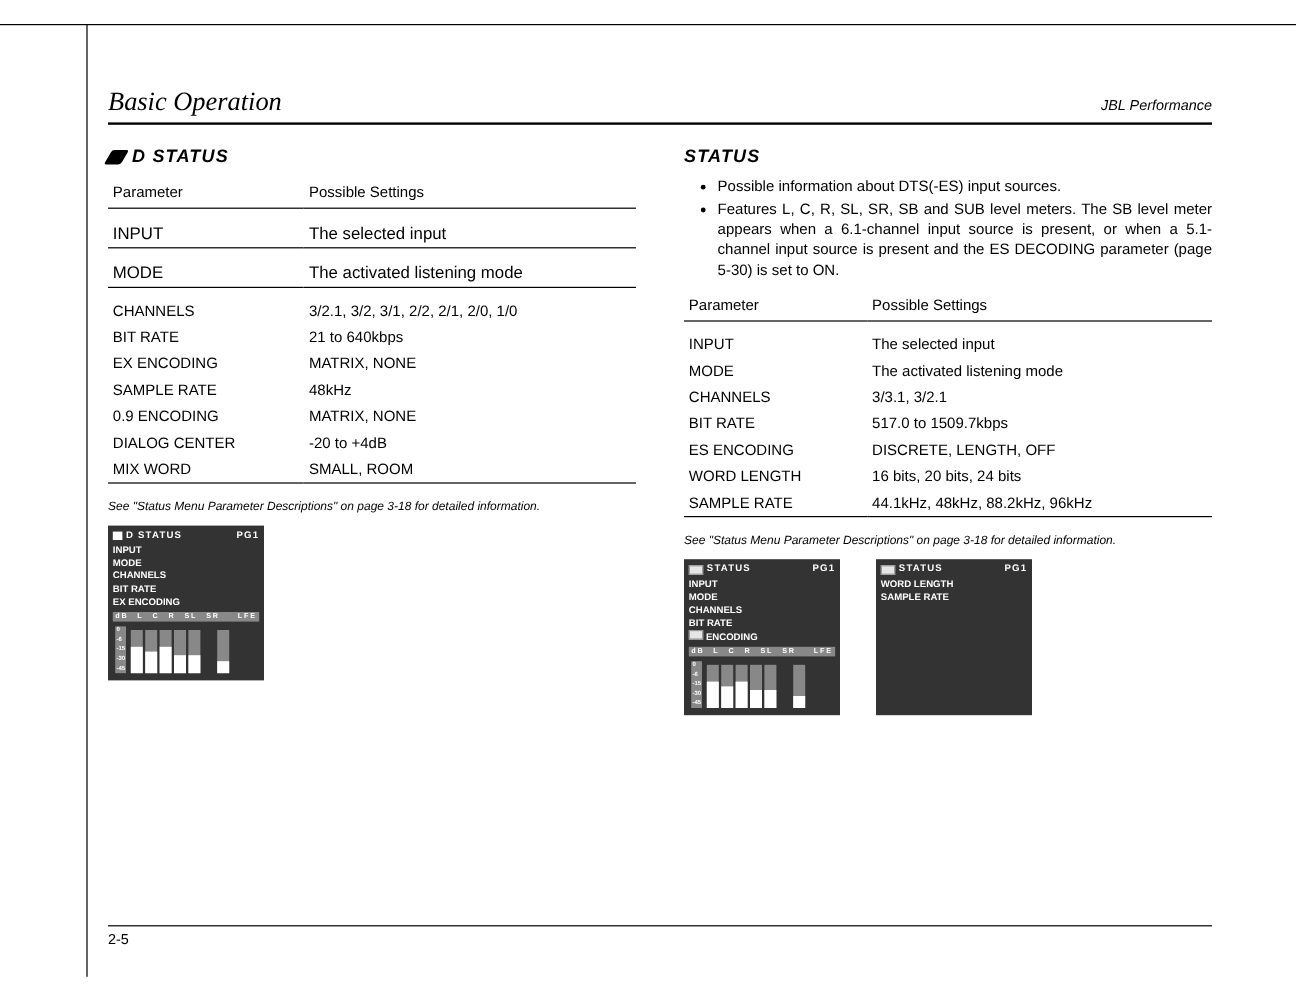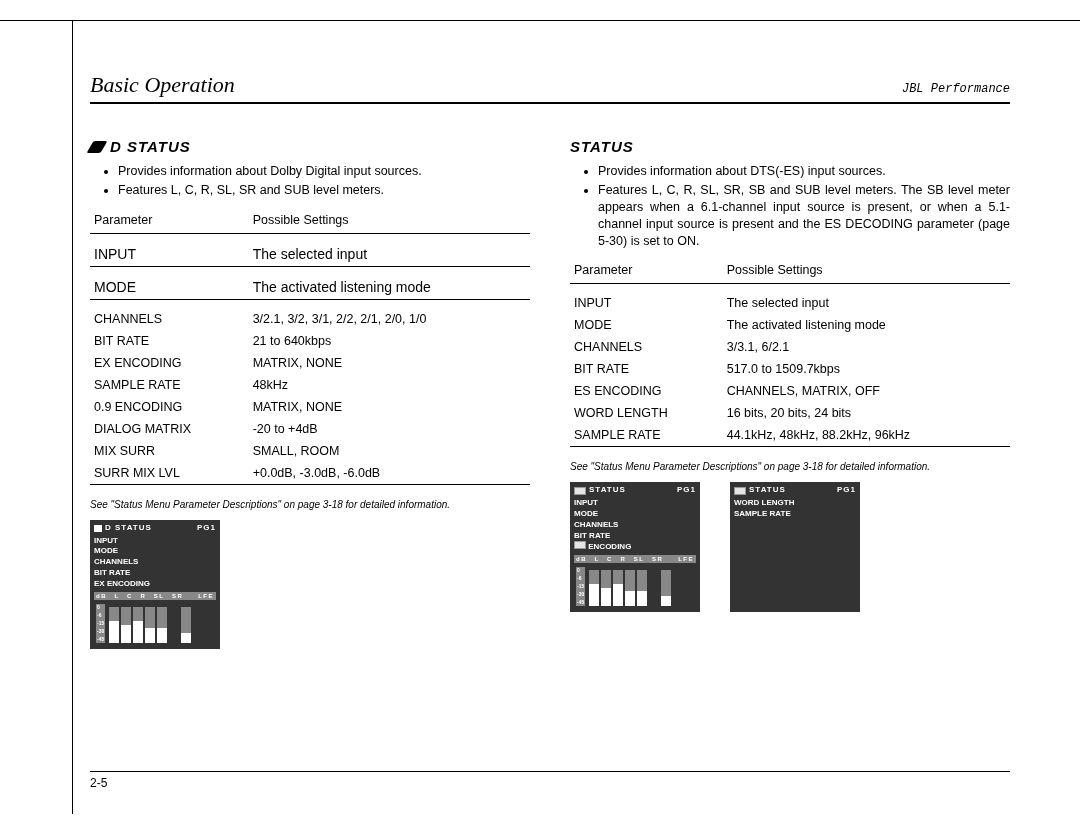--- a/index.html
+++ b/index.html
@@ -23,31 +23,31 @@
     top: 20px; left: 0; right: 0;
     height: 1px;
     background: #000;
   }
   .header-row {
     display: flex;
     justify-content: space-between;
     align-items: baseline;
     border-bottom: 2px solid #000;
     padding-bottom: 4px;
-    margin-bottom: 34px;
+    margin-bottom: 18px;
   }
   .header-left {
     font-style: italic;
     font-size: 22px;
     font-family: Georgia, "Times New Roman", serif;
   }
   .header-right {
     font-style: italic;
     font-size: 12px;
-    font-family: Liberation Mono, monospace;
+    font-family: Liberation Sans, sans-serif;
   }
   .columns {
     display: flex;
     gap: 40px;
   }
   .col {
     flex: 1;
   }
   .section-title {
     font-weight: bold;
@@ -194,24 +194,20 @@
     <div class="header-right">JBL Performance</div>
   </div>
 
   <div class="columns">
 
     <div class="col">
       <div class="section-title">
         <span class="glyph"></span>
         <span>D STATUS</span>
       </div>
-      <ul class="bullets bullets-tight">
-        <li>Provides information about Dolby Digital input sources.</li>
-        <li>Features L, C, R, SL, SR and SUB level meters.</li>
-      </ul>
 
       <table class="params">
         <tbody>
             <tr class="thead-row">
               <th>Parameter</th>
               <th class="th-right">Possible Settings</th>
             </tr>
         <tr class="hr-row">
               <td colspan="2" class="hr-light"></td>
             </tr>
@@ -243,30 +239,26 @@
             </tr>
         <tr>
               <td>SAMPLE RATE</td>
               <td>48kHz</td>
             </tr>
         <tr>
               <td>0.9 ENCODING</td>
               <td>MATRIX, NONE</td>
             </tr>
         <tr>
-              <td>DIALOG MATRIX</td>
+              <td>DIALOG CENTER</td>
               <td>-20 to +4dB</td>
             </tr>
         <tr>
-              <td>MIX SURR</td>
+              <td>MIX WORD</td>
               <td>SMALL, ROOM</td>
-            </tr>
-        <tr>
-              <td>SURR MIX LVL</td>
-              <td>+0.0dB, -3.0dB, -6.0dB</td>
             </tr>
         <tr class="hr-row">
               <td colspan="2" class="hr-light"></td>
             </tr>
       </tbody>
         </table>
 
       <div class="caption">See "Status Menu Parameter Descriptions" on page 3-18 for detailed information.</div>
 
       <div class="thumbs">
@@ -323,21 +315,21 @@
           </div>
         </div>
       </div>
     </div>
 
     <div class="col">
       <div class="section-title">
         <span>STATUS</span>
       </div>
       <ul class="bullets">
-        <li>Provides information about DTS(-ES) input sources.</li>
+        <li>Possible information about DTS(-ES) input sources.</li>
         <li>Features L, C, R, SL, SR, SB and SUB level meters. The SB level meter appears when a 6.1-channel input source is present, or when a 5.1-channel input source is present and the ES DECODING parameter (page 5-30) is set to ON.</li>
       </ul>
 
       <table class="params">
         <tbody>
             <tr class="thead-row">
               <th>Parameter</th>
               <th>Possible Settings</th>
             </tr>
         <tr class="hr-row">
@@ -346,29 +338,29 @@
         <tr>
               <td>INPUT</td>
               <td>The selected input</td>
             </tr>
         <tr>
               <td>MODE</td>
               <td>The activated listening mode</td>
             </tr>
         <tr>
               <td>CHANNELS</td>
-              <td>3/3.1, 6/2.1</td>
+              <td>3/3.1, 3/2.1</td>
             </tr>
         <tr>
               <td>BIT RATE</td>
               <td>517.0 to 1509.7kbps</td>
             </tr>
         <tr>
               <td>ES ENCODING</td>
-              <td>CHANNELS, MATRIX, OFF</td>
+              <td>DISCRETE, LENGTH, OFF</td>
             </tr>
         <tr>
               <td>WORD LENGTH</td>
               <td>16 bits, 20 bits, 24 bits</td>
             </tr>
         <tr>
               <td>SAMPLE RATE</td>
               <td>44.1kHz, 48kHz, 88.2kHz, 96kHz</td>
             </tr>
         <tr class="hr-row">

